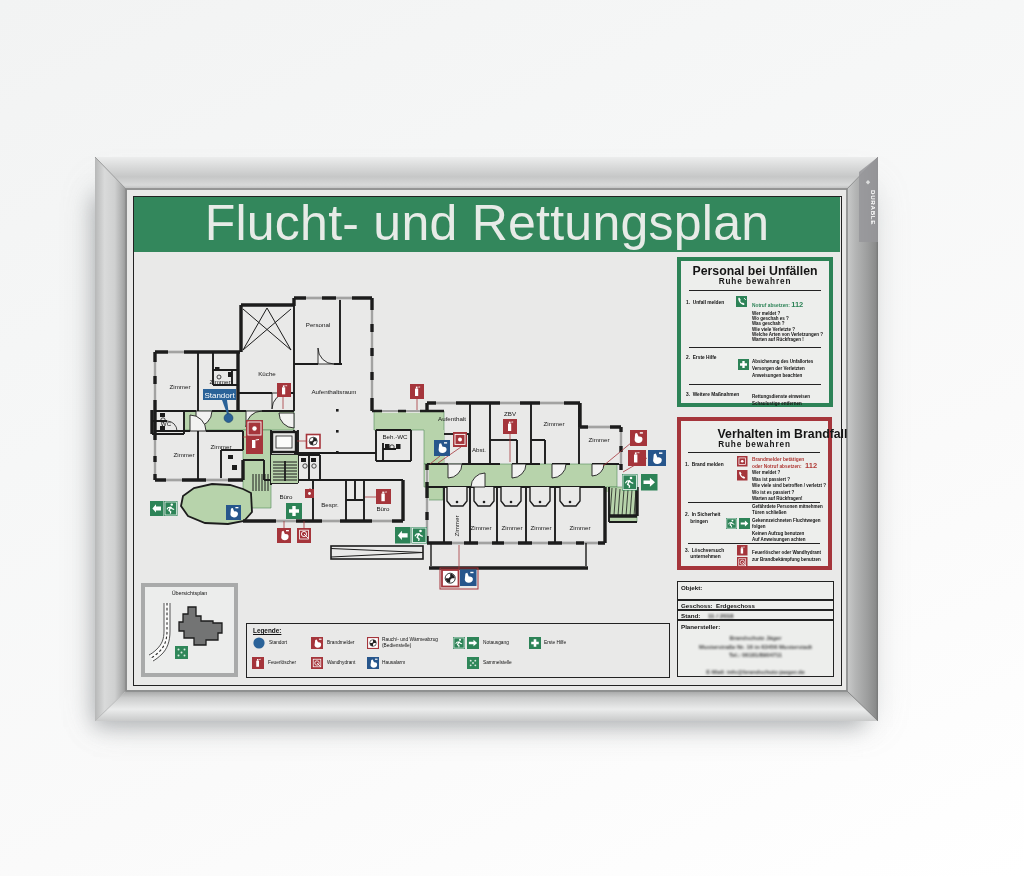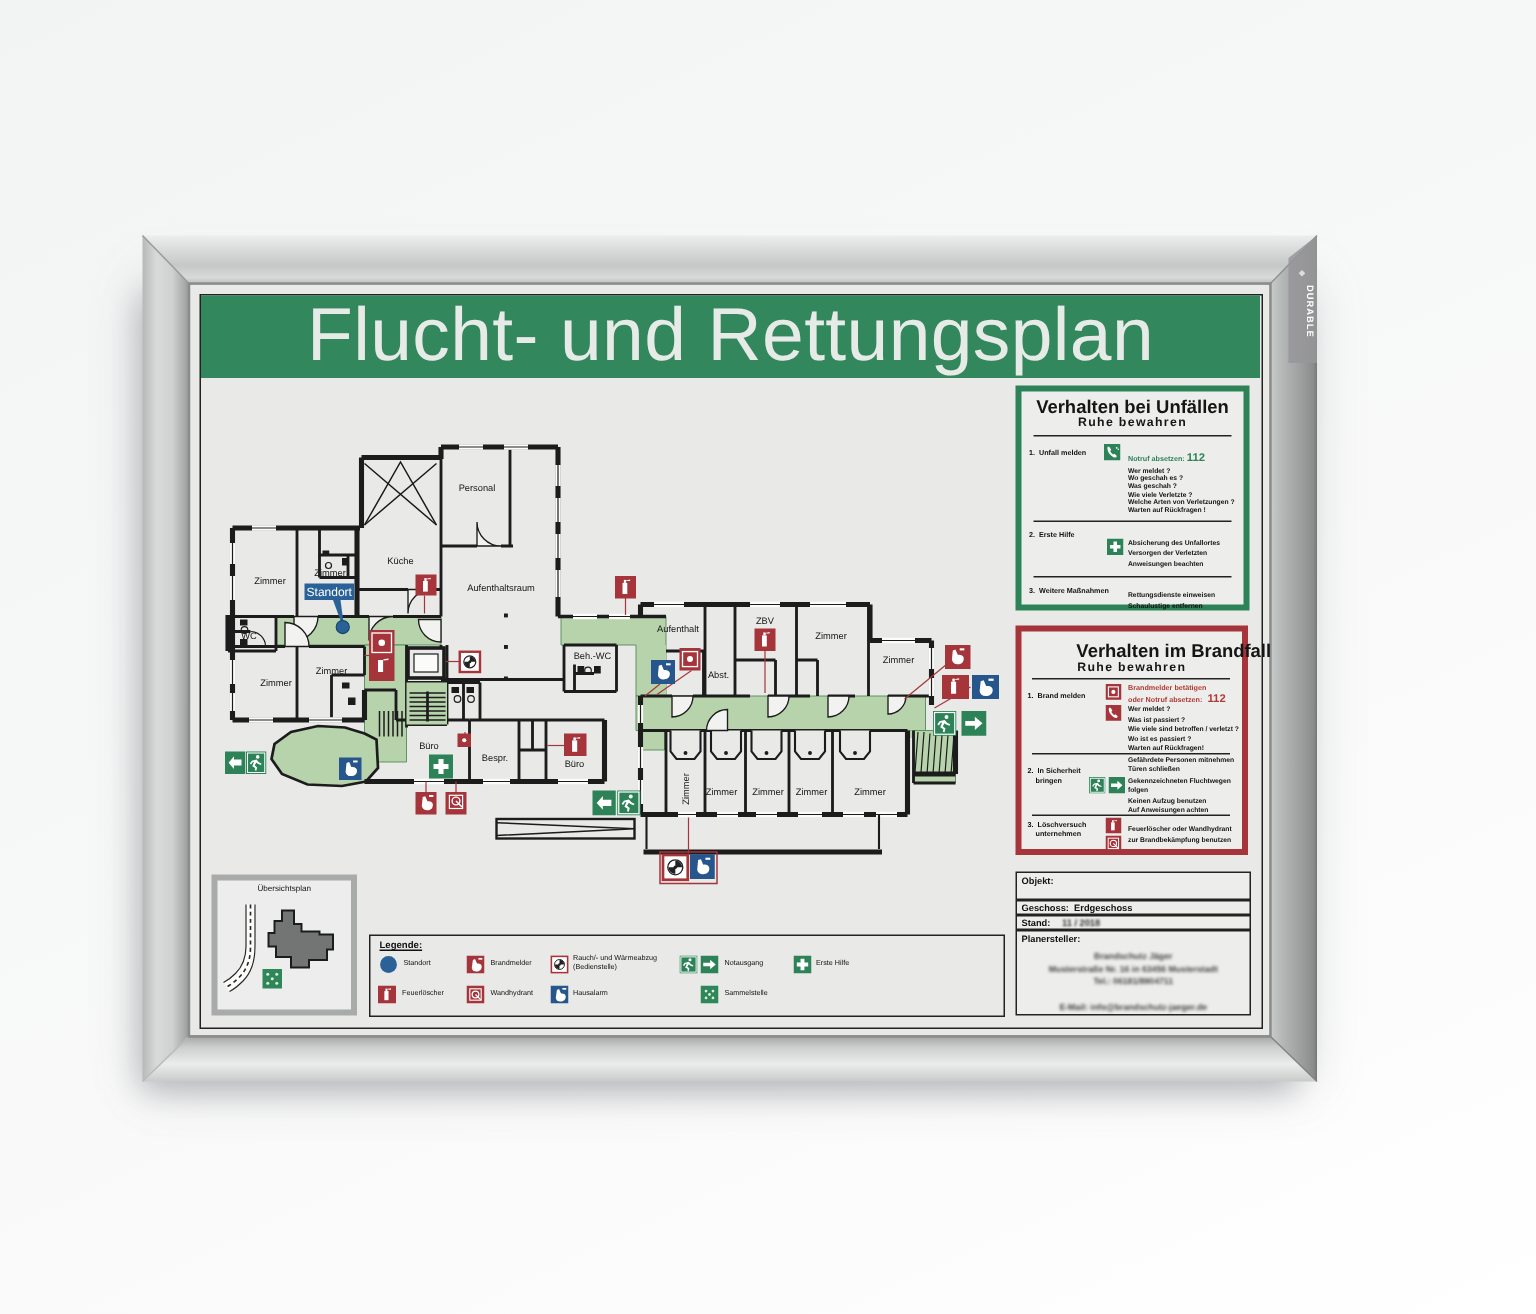--- a/index.html
+++ b/index.html
@@ -70,21 +70,21 @@
 <div class="abs" style="left:127px;top:190px;width:719px;height:500px;background:#e9e9e8;"></div>
 
 <div class="abs" style="left:133px;top:196px;width:707px;height:488px;border:1px solid #222;background:#e9e9e8;"></div>
 
 <div class="abs" style="left:134px;top:197px;width:706px;height:55px;background:#33875c;"></div>
 
 <div class="abs" style="left:134px;top:197px;width:706px;height:55px;line-height:52px;color:#e7ebe7;font-size:50px;letter-spacing:0.25px;text-align:center;">Flucht- und Rettungsplan</div>
 
 <div class="abs" style="left:677px;top:257px;width:148px;height:142px;border:4px solid #2d8357;background:#edeeec;">
 
-  <div class="abs" style="left:0;top:3px;width:148px;text-align:center;font-size:12.3px;font-weight:bold;color:#151515;">Verhalten bei Unfällen</div>
+  <div class="abs" style="left:0;top:3px;width:148px;text-align:center;font-size:12.3px;font-weight:bold;color:#151515;">Personal bei Unfällen</div>
 
   <div class="abs" style="left:0;top:16px;width:148px;text-align:center;font-size:8.2px;font-weight:bold;color:#151515;letter-spacing:0.9px;">Ruhe bewahren</div>
 
   <div class="abs" style="left:8px;top:29px;width:132px;border-top:1.2px solid #222;"></div>
 
   <div class="abs" style="left:5px;top:39px;font-size:4.8px;font-weight:bold;color:#111;white-space:nowrap;">1.&nbsp; Unfall melden</div>
 
   <svg class="abs" style="left:55px;top:35px" width="11" height="11" viewBox="0 0 13 13">
         <rect width="13" height="13" fill="#2d8357"></rect>
         <path d="M 3,2.2 C 2.4,2.8 2.6,5.5 4.4,7.8 C 6.2,10.1 8.6,11 9.4,10.6 L 10.2,9.4 L 8.2,7.6 L 7.2,8.2 C 6.4,7.8 5.2,6.4 4.9,5.5 L 5.7,4.6 L 4.1,2.2 Z" fill="#fff"></path>

